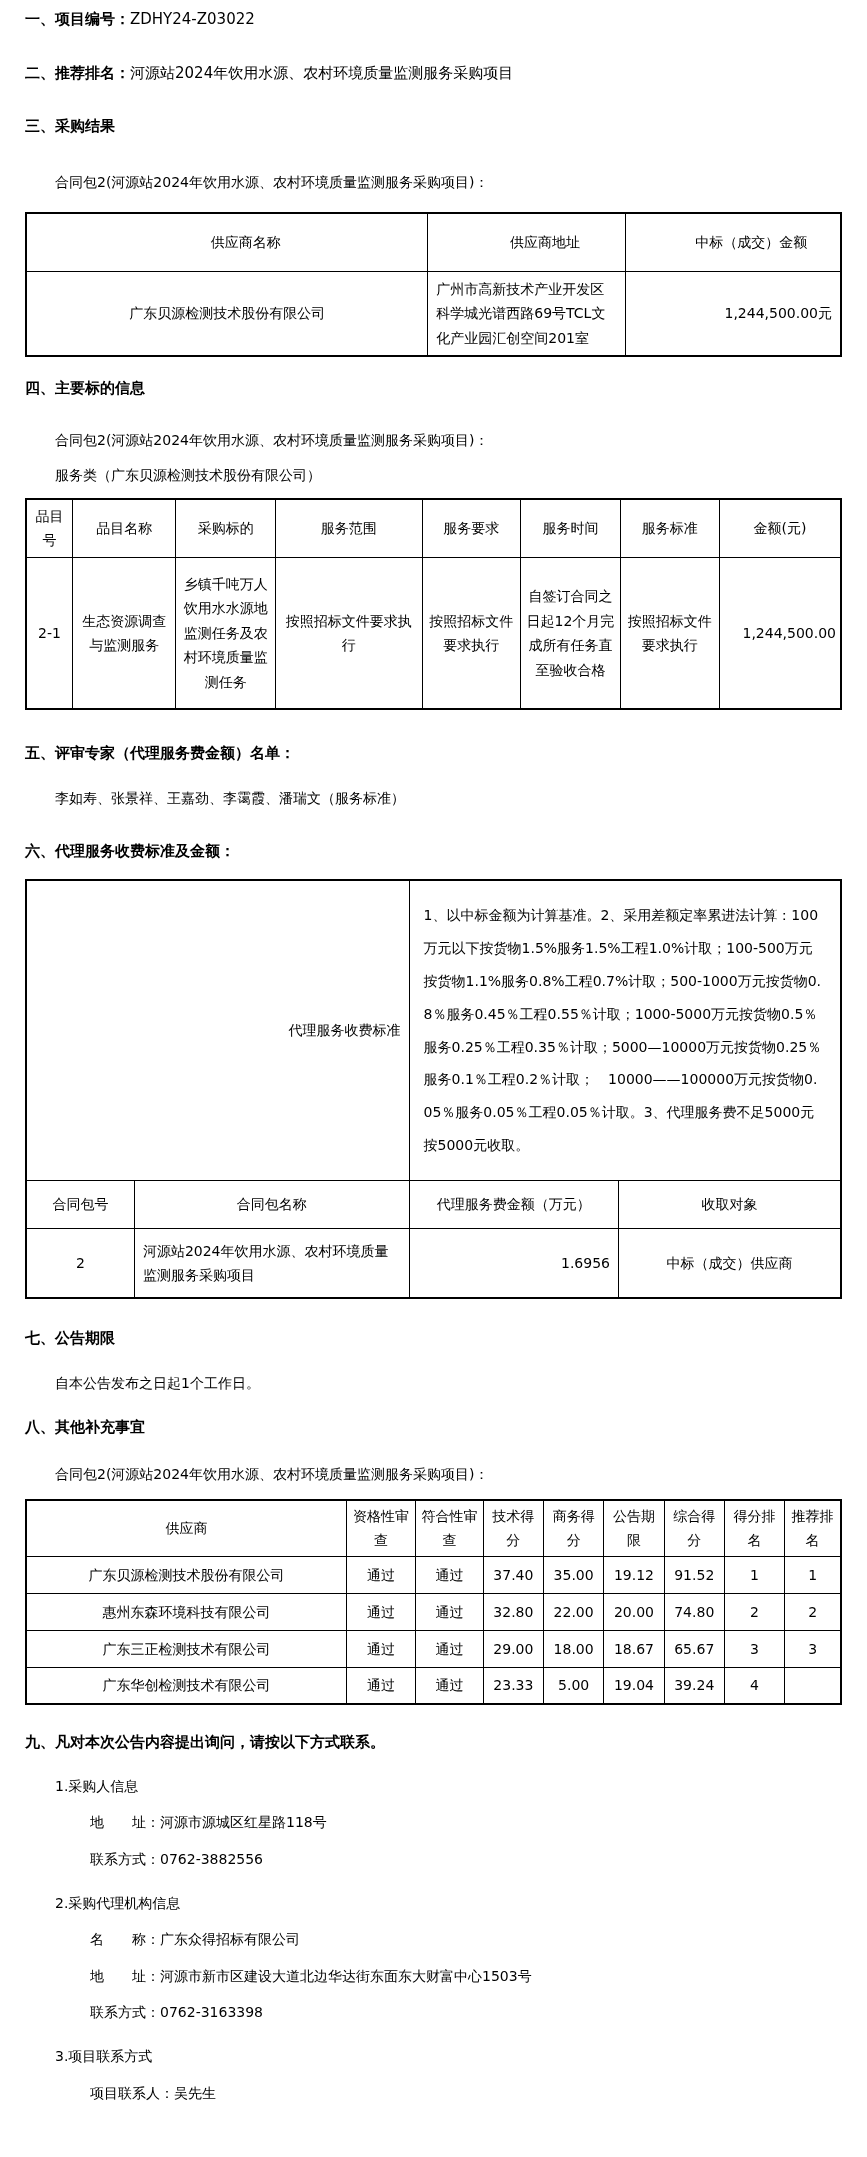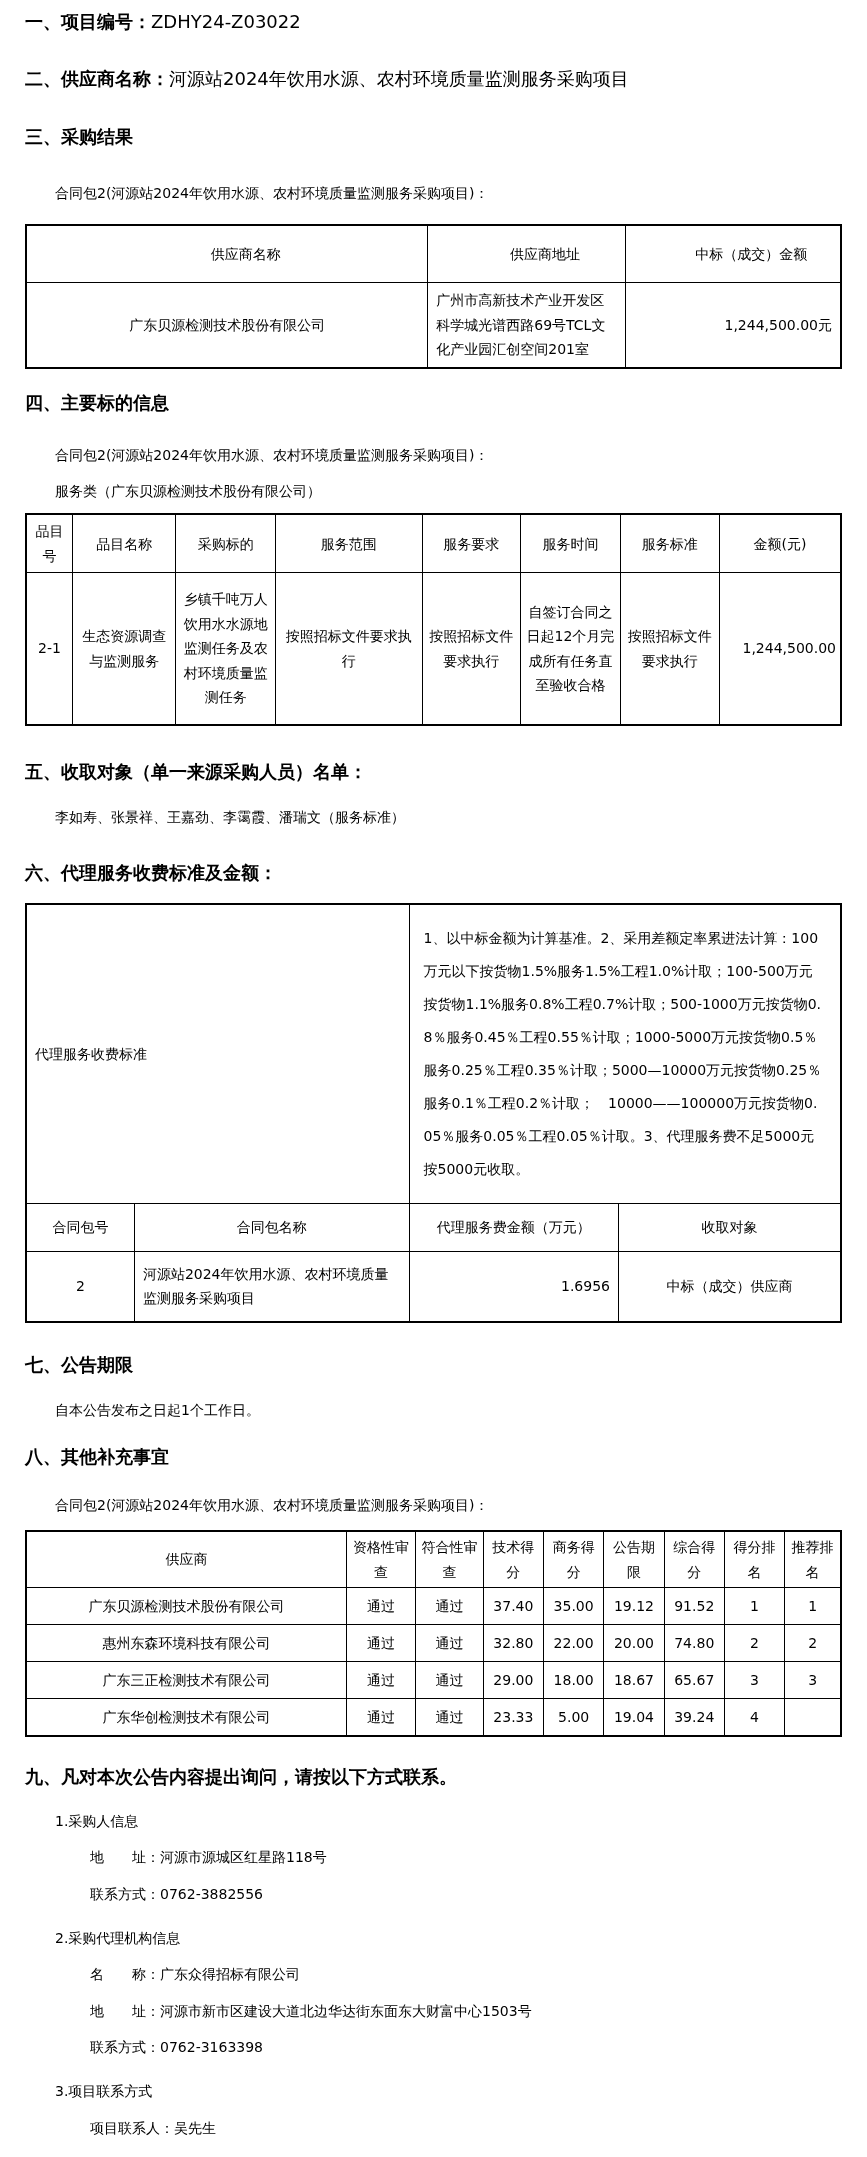--- a/index.html
+++ b/index.html
@@ -4,58 +4,58 @@
 <style>
   * { box-sizing: border-box; }
   html, body { margin: 0; padding: 0; background: #fff; }
   body {
     width: 867px; min-height: 2157px;
     color: #000;
     font-family: "DejaVu Sans", "Liberation Sans", sans-serif;
     font-size: 14px;
     padding: 10px 25px 60px 25px;
   }
-  .h { font-weight: bold; font-size: 18px; margin: 0; line-height: 1.3; }
+  .h { font-weight: bold; font-size: 15px; margin: 0; line-height: 1.3; }
   .h .val { font-weight: normal; }
   .mt-sec { margin-top: 34px; }
   .pkg   { margin: 36px 0 0 30px; line-height: 1.4; }
   .cat   { margin: 16px 0 0 30px; line-height: 1.4; }
   .names { margin: 26px 0 0 30px; }
   .plain { margin: 26px 0 0 30px; }
 
   table { width: 100%; border-collapse: collapse; table-layout: fixed; border: 2px solid #000; }
   th, td { border: 1px solid #000; padding: 5px 8px; text-align: center; vertical-align: middle; line-height: 1.75; font-weight: normal; word-break: break-all; }
   .t1 { margin-top: 20px; }
   .t1 th { height: 58px; padding-left: 45px; }
   .t1 td { height: 70px; }
   .t2 { margin-top: 12px; }
   .t2 th { height: 52px; padding: 4px 4px; }
   .t2 td { height: 152px; padding: 4px 4px; }
   .t3 { margin-top: 18px; }
-  .t3 .fee-label { text-align: left; }
+  .t3 .fee-label { text-align: right; }
   .t3 .fee-text  { text-align: left; line-height: 2.35; padding: 10px 14px; height: 300px; }
   .t3 th.hdr2 { height: 48px; }
   .t3 td.data { height: 70px; }
   .t4 { margin-top: 14px; }
   .t4 th { height: 52px; padding: 3px 2px; }
   .t4 td { height: 37px; padding: 2px 4px; }
   .amount { text-align: right; }
   .left   { text-align: left; }
 
   .c-sub  { margin: 24px 0 0 30px; line-height: 1.4; }
   .c-line { margin: 17px 0 0 65px; line-height: 1.4; }
 </style>
 </head>
 <body>
 
 <main>
 
   <p class="h"><span>一、项目编号：</span><span class="val">ZDHY24-Z03022</span></p>
 
-  <p class="h mt-sec"><span>二、供应商名称：</span><span class="val">河源站2024年饮用水源、农村环境质量监测服务采购项目</span></p>
+  <p class="h mt-sec"><span>二、推荐排名：</span><span class="val">河源站2024年饮用水源、农村环境质量监测服务采购项目</span></p>
 
   <p class="h mt-sec">三、采购结果</p>
   <p class="pkg">合同包2(河源站2024年饮用水源、农村环境质量监测服务采购项目)：</p>
 
   <table class="t1">
     <colgroup>
         <col style="width:49.3%">
         <col style="width:24.2%">
         <col style="width:26.5%">
       </colgroup>
@@ -109,21 +109,21 @@
         <td>乡镇千吨万人饮用水水源地监测任务及农村环境质量监测任务</td>
         <td>按照招标文件要求执行</td>
         <td>按照招标文件要求执行</td>
         <td>自签订合同之日起12个月完成所有任务直至验收合格</td>
         <td>按照招标文件要求执行</td>
         <td class="amount">1,244,500.00</td>
       </tr>
     </tbody>
   </table>
 
-  <p class="h mt-sec">五、收取对象（单一来源采购人员）名单：</p>
+  <p class="h mt-sec">五、评审专家（代理服务费金额）名单：</p>
   <p class="names">李如寿、张景祥、王嘉劲、李霭霞、潘瑞文（服务标准）</p>
 
   <p class="h mt-sec">六、代理服务收费标准及金额：</p>
 
   <table class="t3">
     <colgroup>
         <col style="width:13.3%">
         <col style="width:33.7%">
         <col style="width:25.7%">
         <col style="width:27.3%">

